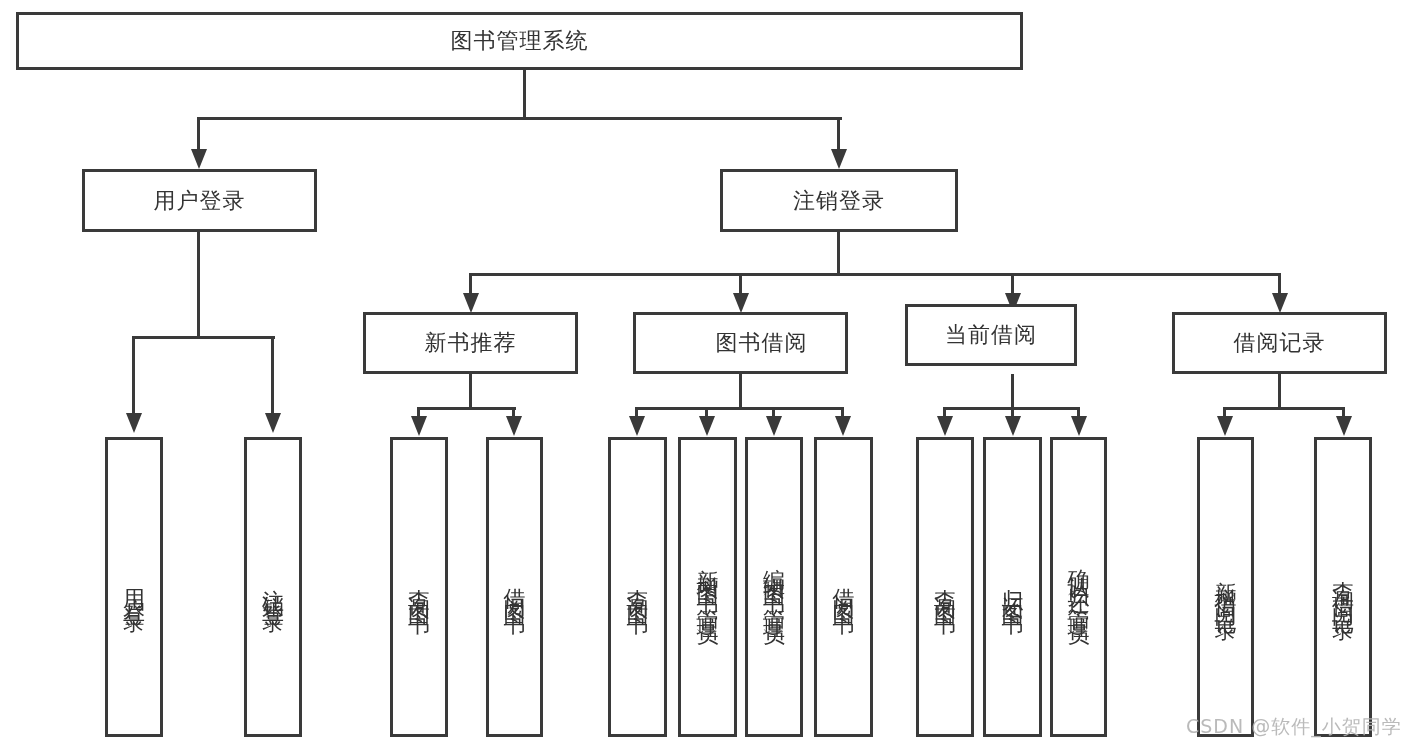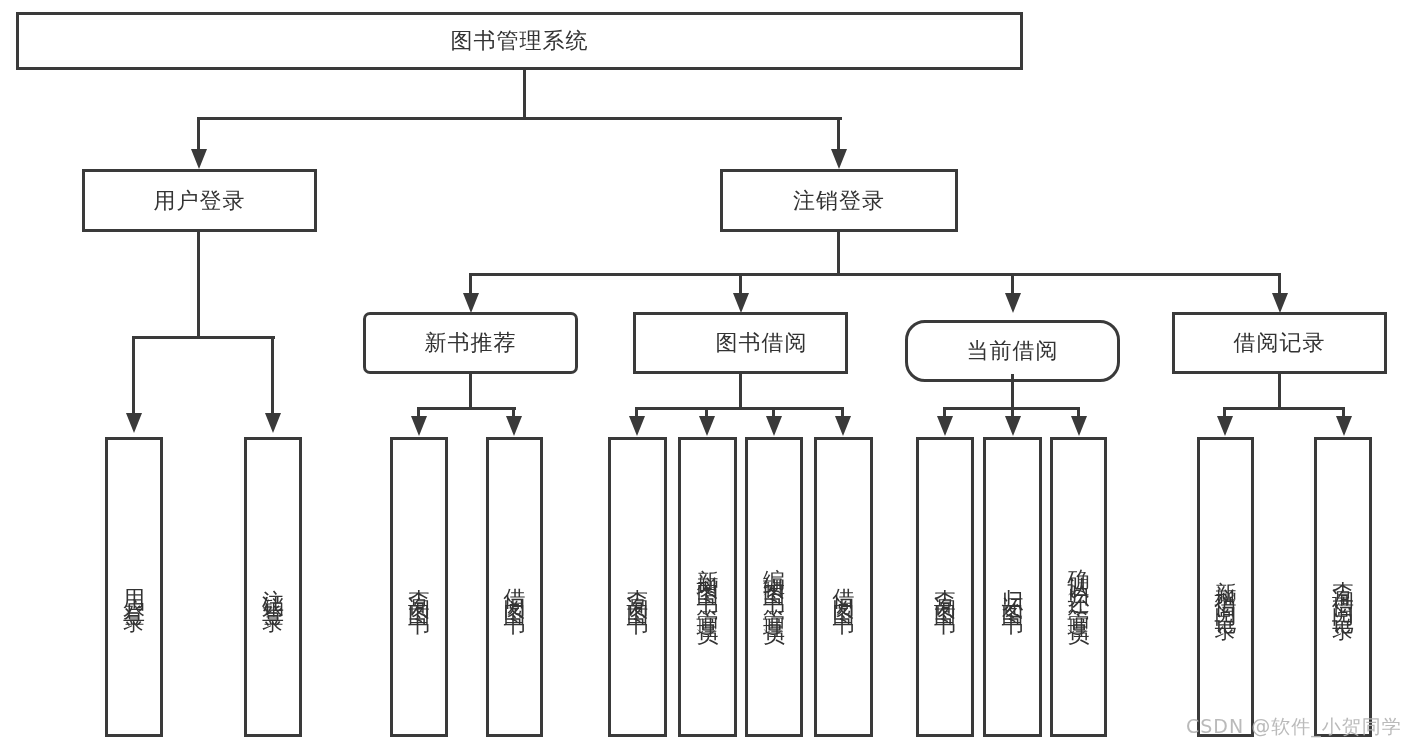--- a/index.html
+++ b/index.html
@@ -85,23 +85,23 @@
   <div class="hl" style="left:469px; top:273px; width:812px;"></div>
   <div class="vl" style="left:469px; top:273px; height:21px;"></div>
   <div class="ah" style="left:463px; top:293px;"></div>
   <div class="vl" style="left:739px; top:273px; height:21px;"></div>
   <div class="ah" style="left:733px; top:293px;"></div>
   <div class="vl" style="left:1011px; top:273px; height:21px;"></div>
   <div class="ah" style="left:1005px; top:293px;"></div>
   <div class="vl" style="left:1278px; top:273px; height:21px;"></div>
   <div class="ah" style="left:1272px; top:293px;"></div>
 
-  <div class="box" style="left:363px; top:312px; width:215px; height:62px;border-radius:7px;">新书推荐</div>
+  <div class="box" style="left:363px; top:312px; width:215px; height:62px;">新书推荐</div>
   <div class="box" style="left:633px; top:312px; width:215px; height:62px;padding-left:42px;">图书借阅</div>
-  <div class="box" style="left:905px; top:320px; width:215px; height:62px;border-radius:20px;">当前借阅</div>
+  <div class="box" style="left:905px; top:304px; width:172px; height:62px;">当前借阅</div>
   <div class="box" style="left:1172px; top:312px; width:215px; height:62px;">借阅记录</div>
 
   <div class="vl" style="left:469px; top:374px; height:36px;"></div>
   <div class="hl" style="left:417px; top:407px; width:99px;"></div>
   <div class="vl" style="left:417px; top:407px; height:11px;"></div>
   <div class="ah" style="left:411px; top:416px;"></div>
   <div class="vl" style="left:512px; top:407px; height:11px;"></div>
   <div class="ah" style="left:506px; top:416px;"></div>
 
   <div class="vl" style="left:739px; top:374px; height:36px;"></div>

